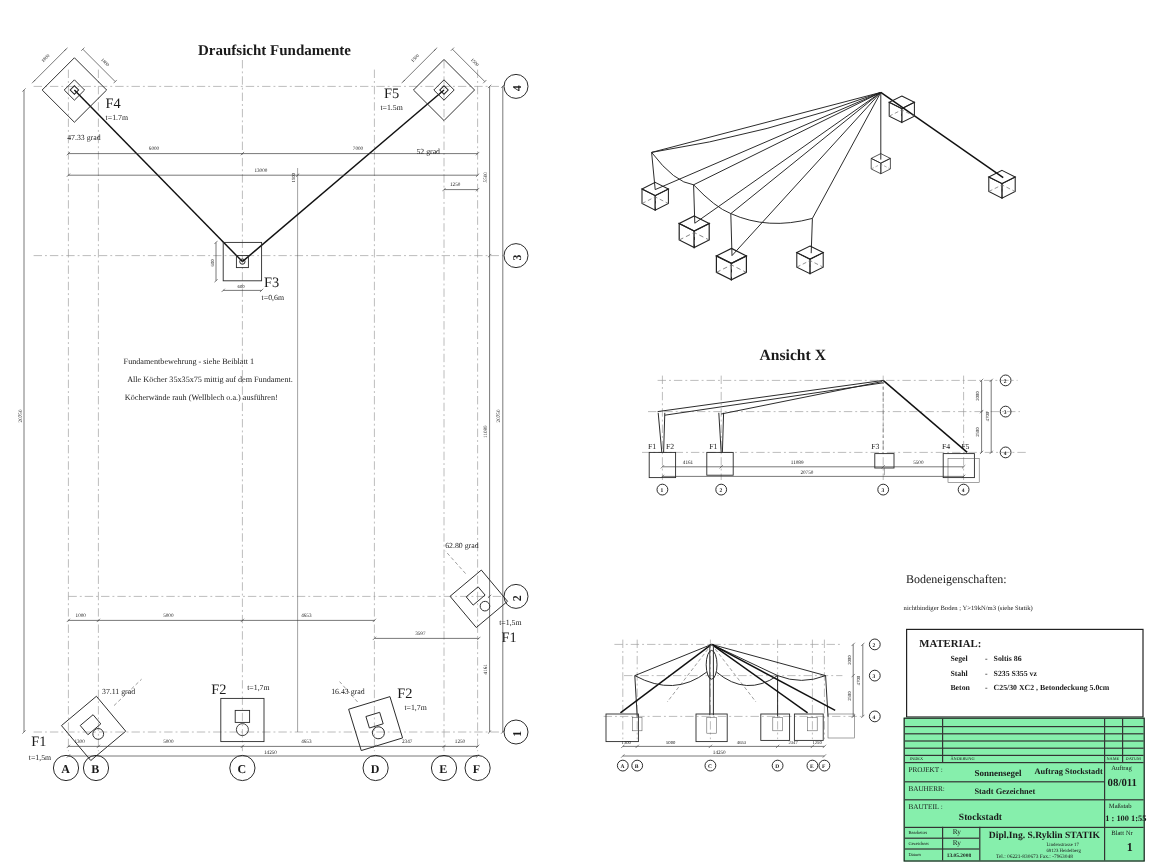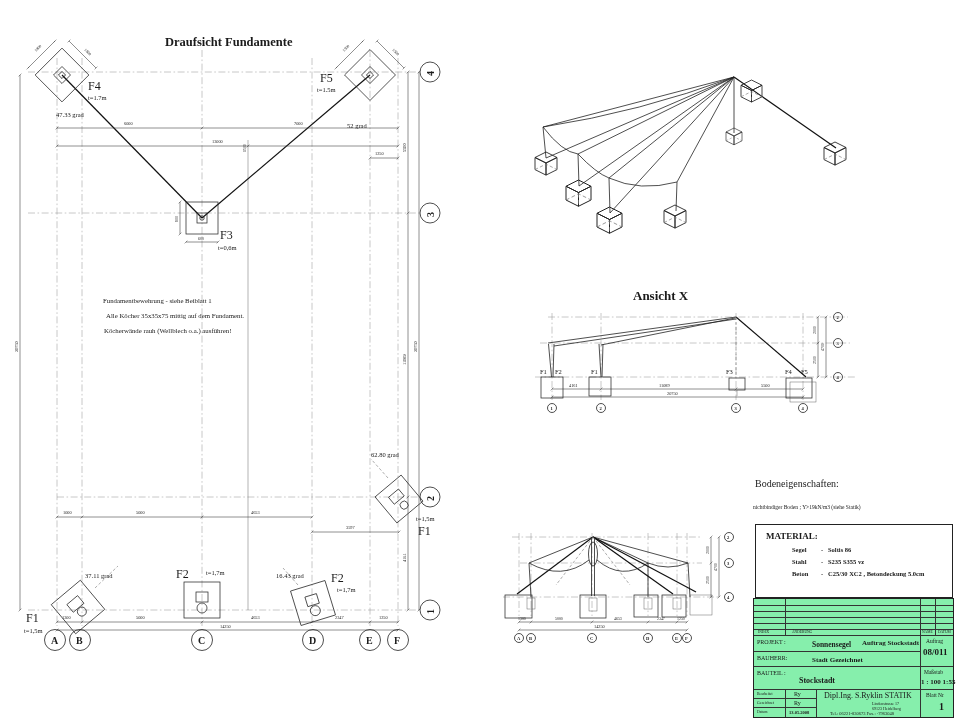--- a/index.html
+++ b/index.html
@@ -463,21 +463,21 @@
   <div class="hl" style="left:0;top:99px;width:62px;"></div>
   <div class="hl" style="left:0;top:108px;width:62px;"></div>
   <div class="vl" style="left:31px;top:90px;height:28px;"></div>
   <div class="vl" style="left:62px;top:90px;height:28px;"></div>
   <div class="tb-txt" style="left:3px;top:92.5px;font-size:3.8px;">Bearbeitet</div>
   <div class="tb-txt" style="left:40px;top:91.5px;font-size:6px;">Ry</div>
   <div class="tb-txt" style="left:3px;top:101.5px;font-size:3.8px;">Gezeichnet</div>
   <div class="tb-txt" style="left:40px;top:100.5px;font-size:6px;">Ry</div>
   <div class="tb-txt" style="left:3px;top:111px;font-size:3.8px;">Datum</div>
   <div class="tb-txt" style="left:35px;top:110.5px;font-size:4.5px;font-weight:bold;">13.05.2008</div>
-  <div class="tb-txt" style="left:70px;top:92px;font-size:8px;font-weight:normal;">Dipl.Ing. S.Ryklin STATIK</div>
+  <div class="tb-txt" style="left:70px;top:92px;font-size:8px;font-weight:bold;">Dipl.Ing. S.Ryklin STATIK</div>
   <div class="tb-txt" style="left:118px;top:102px;font-size:4px;">Lindenstrasse 17</div>
   <div class="tb-txt" style="left:118px;top:107px;font-size:4px;">69123 Heidelberg</div>
   <div class="tb-txt" style="left:76px;top:111.5px;font-size:4.5px;">Tel.: 06221-830673   Fax.: -7963048</div>
   <div class="tb-txt" style="left:172px;top:93px;font-size:5.5px;">Blatt Nr</div>
   <div class="tb-txt" style="left:185px;top:102px;font-size:10px;font-weight:bold;">1</div>
 </div>
 
 </div>
 
 </body></html>

